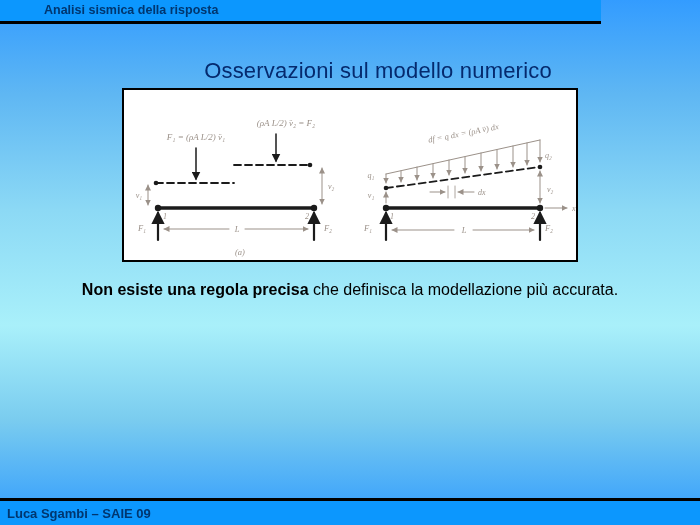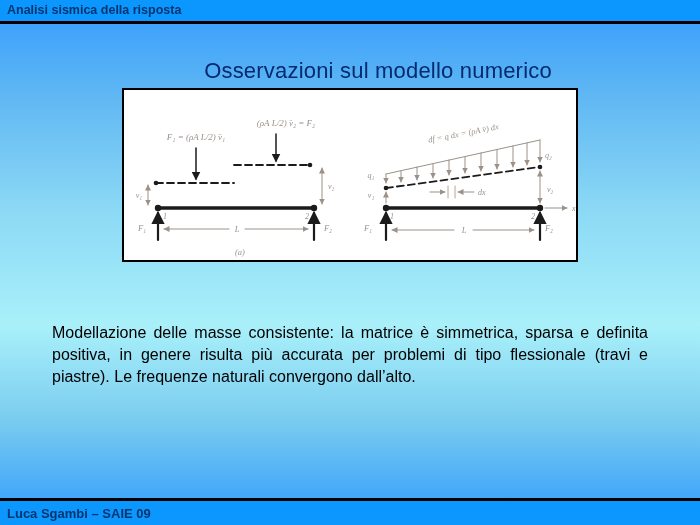--- a/index.html
+++ b/index.html
@@ -1,20 +1,20 @@
 <!DOCTYPE html>
 <html><head>
 <meta charset="utf-8">
 <style>
   html,body{margin:0;padding:0;}
   body{width:700px;height:525px;overflow:hidden;font-family:"Liberation Sans","DejaVu Sans",sans-serif;}
   .slide{position:relative;width:700px;height:525px;
     background:linear-gradient(to bottom,#339cff 0%,#5fb7f3 18%,#8cd9f5 40%,#a9f0fa 62%,#7accef 80%,#2f9afe 100%);}
-  .topbar{position:absolute;top:0;left:0;width:700px;height:21px;background:#0c97fe;
-    border-bottom:3px solid #000;box-sizing:content-box;}
+  .topbar{position:absolute;top:0;left:0;width:564px;height:21px;background:#0c97fe;
+    border-bottom:3px solid #000;box-sizing:content-box;padding-left:37px;}
   .topbar span{display:block;line-height:21px;padding-left:7px;font-size:12.5px;font-weight:bold;color:#00366f;}
   .bottombar{position:absolute;bottom:0;left:0;width:700px;height:27px;background:#0c97fe;
     border-top:3px solid #000;display:flex;justify-content:space-between;align-items:center;
     padding:0 7px;box-sizing:border-box;font-size:13px;font-weight:bold;color:#00366f;margin-top:8px;}
   .title{position:absolute;top:42px;left:12px;width:700px;margin:16px;text-align:center;
     font-size:22px;font-weight:normal;color:#052a6e;letter-spacing:.2px;}
   .figure-box{position:absolute;left:122px;top:88px;width:456px;height:174px;background:#fff;
     border:2px solid #000;box-sizing:border-box;}
   .para{position:absolute;margin:0;color:#000;font-size:16px;line-height:22px;}
   .p1{top:279px;left:0;width:700px;text-align:center;}
@@ -127,21 +127,21 @@
         <text class="ftext" x="244" y="141" font-size="8.5" text-anchor="middle">F₁</text>
         <text class="ftext" x="425" y="141" font-size="8.5" text-anchor="middle">F₂</text>
 
         <line x1="268" y1="140" x2="330" y2="140" stroke="#9b9189" stroke-width="1" marker-start="url(#ag)"></line>
         <line x1="349" y1="140" x2="410" y2="140" stroke="#9b9189" stroke-width="1" marker-end="url(#ag)"></line>
         <text class="ftext" x="340" y="143" font-size="8.5" text-anchor="middle">L</text>
       </g>
     </svg>
   </div>
 
+  <p class="para p1"><b>Non esiste una regola precisa</b><span> che definisca la modellazione più accurata.</span></p>
 
-  <p class="para p2">Modellazione delle masse consistente: la matrice è simmetrica, sparsa e definita positiva, in genere risulta più accurata per problemi di tipo flessionale (travi e piastre). Le frequenze naturali convergono dall’alto.</p>
 
 
   <div class="bottombar">
     <span>Luca Sgambi – SAIE 09</span>
   </div>
 
 </div>
 
 </body></html>

